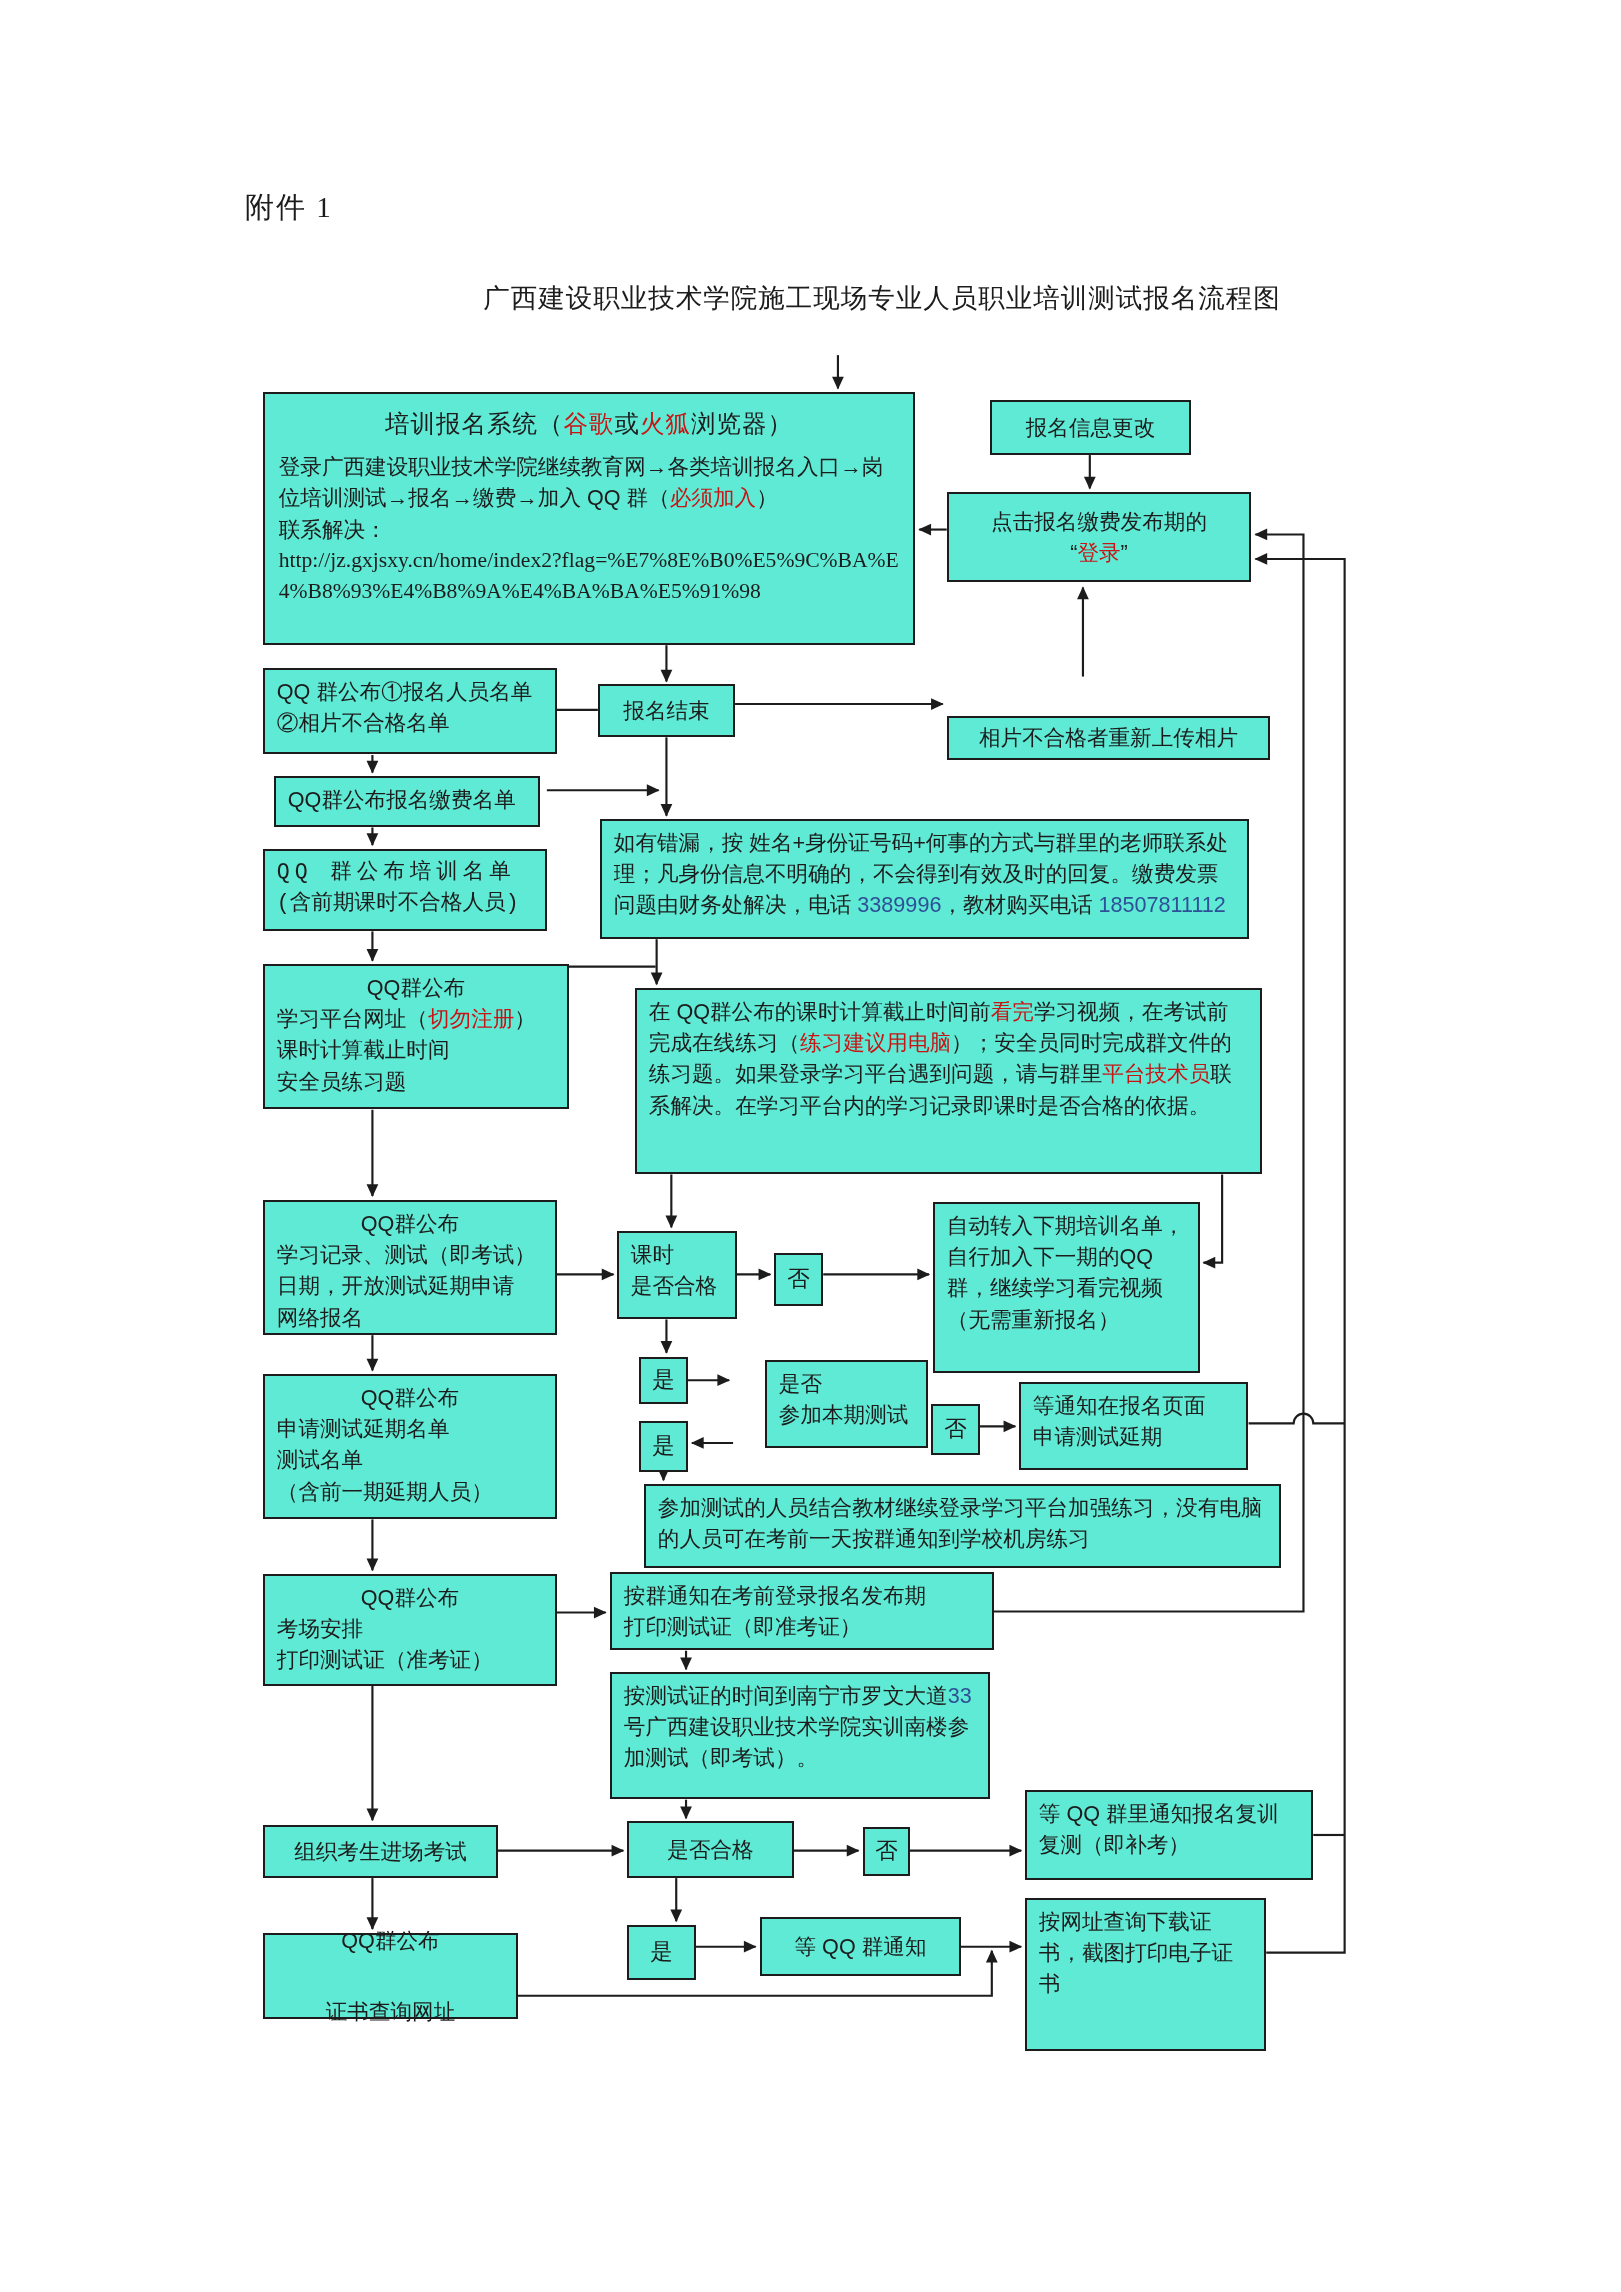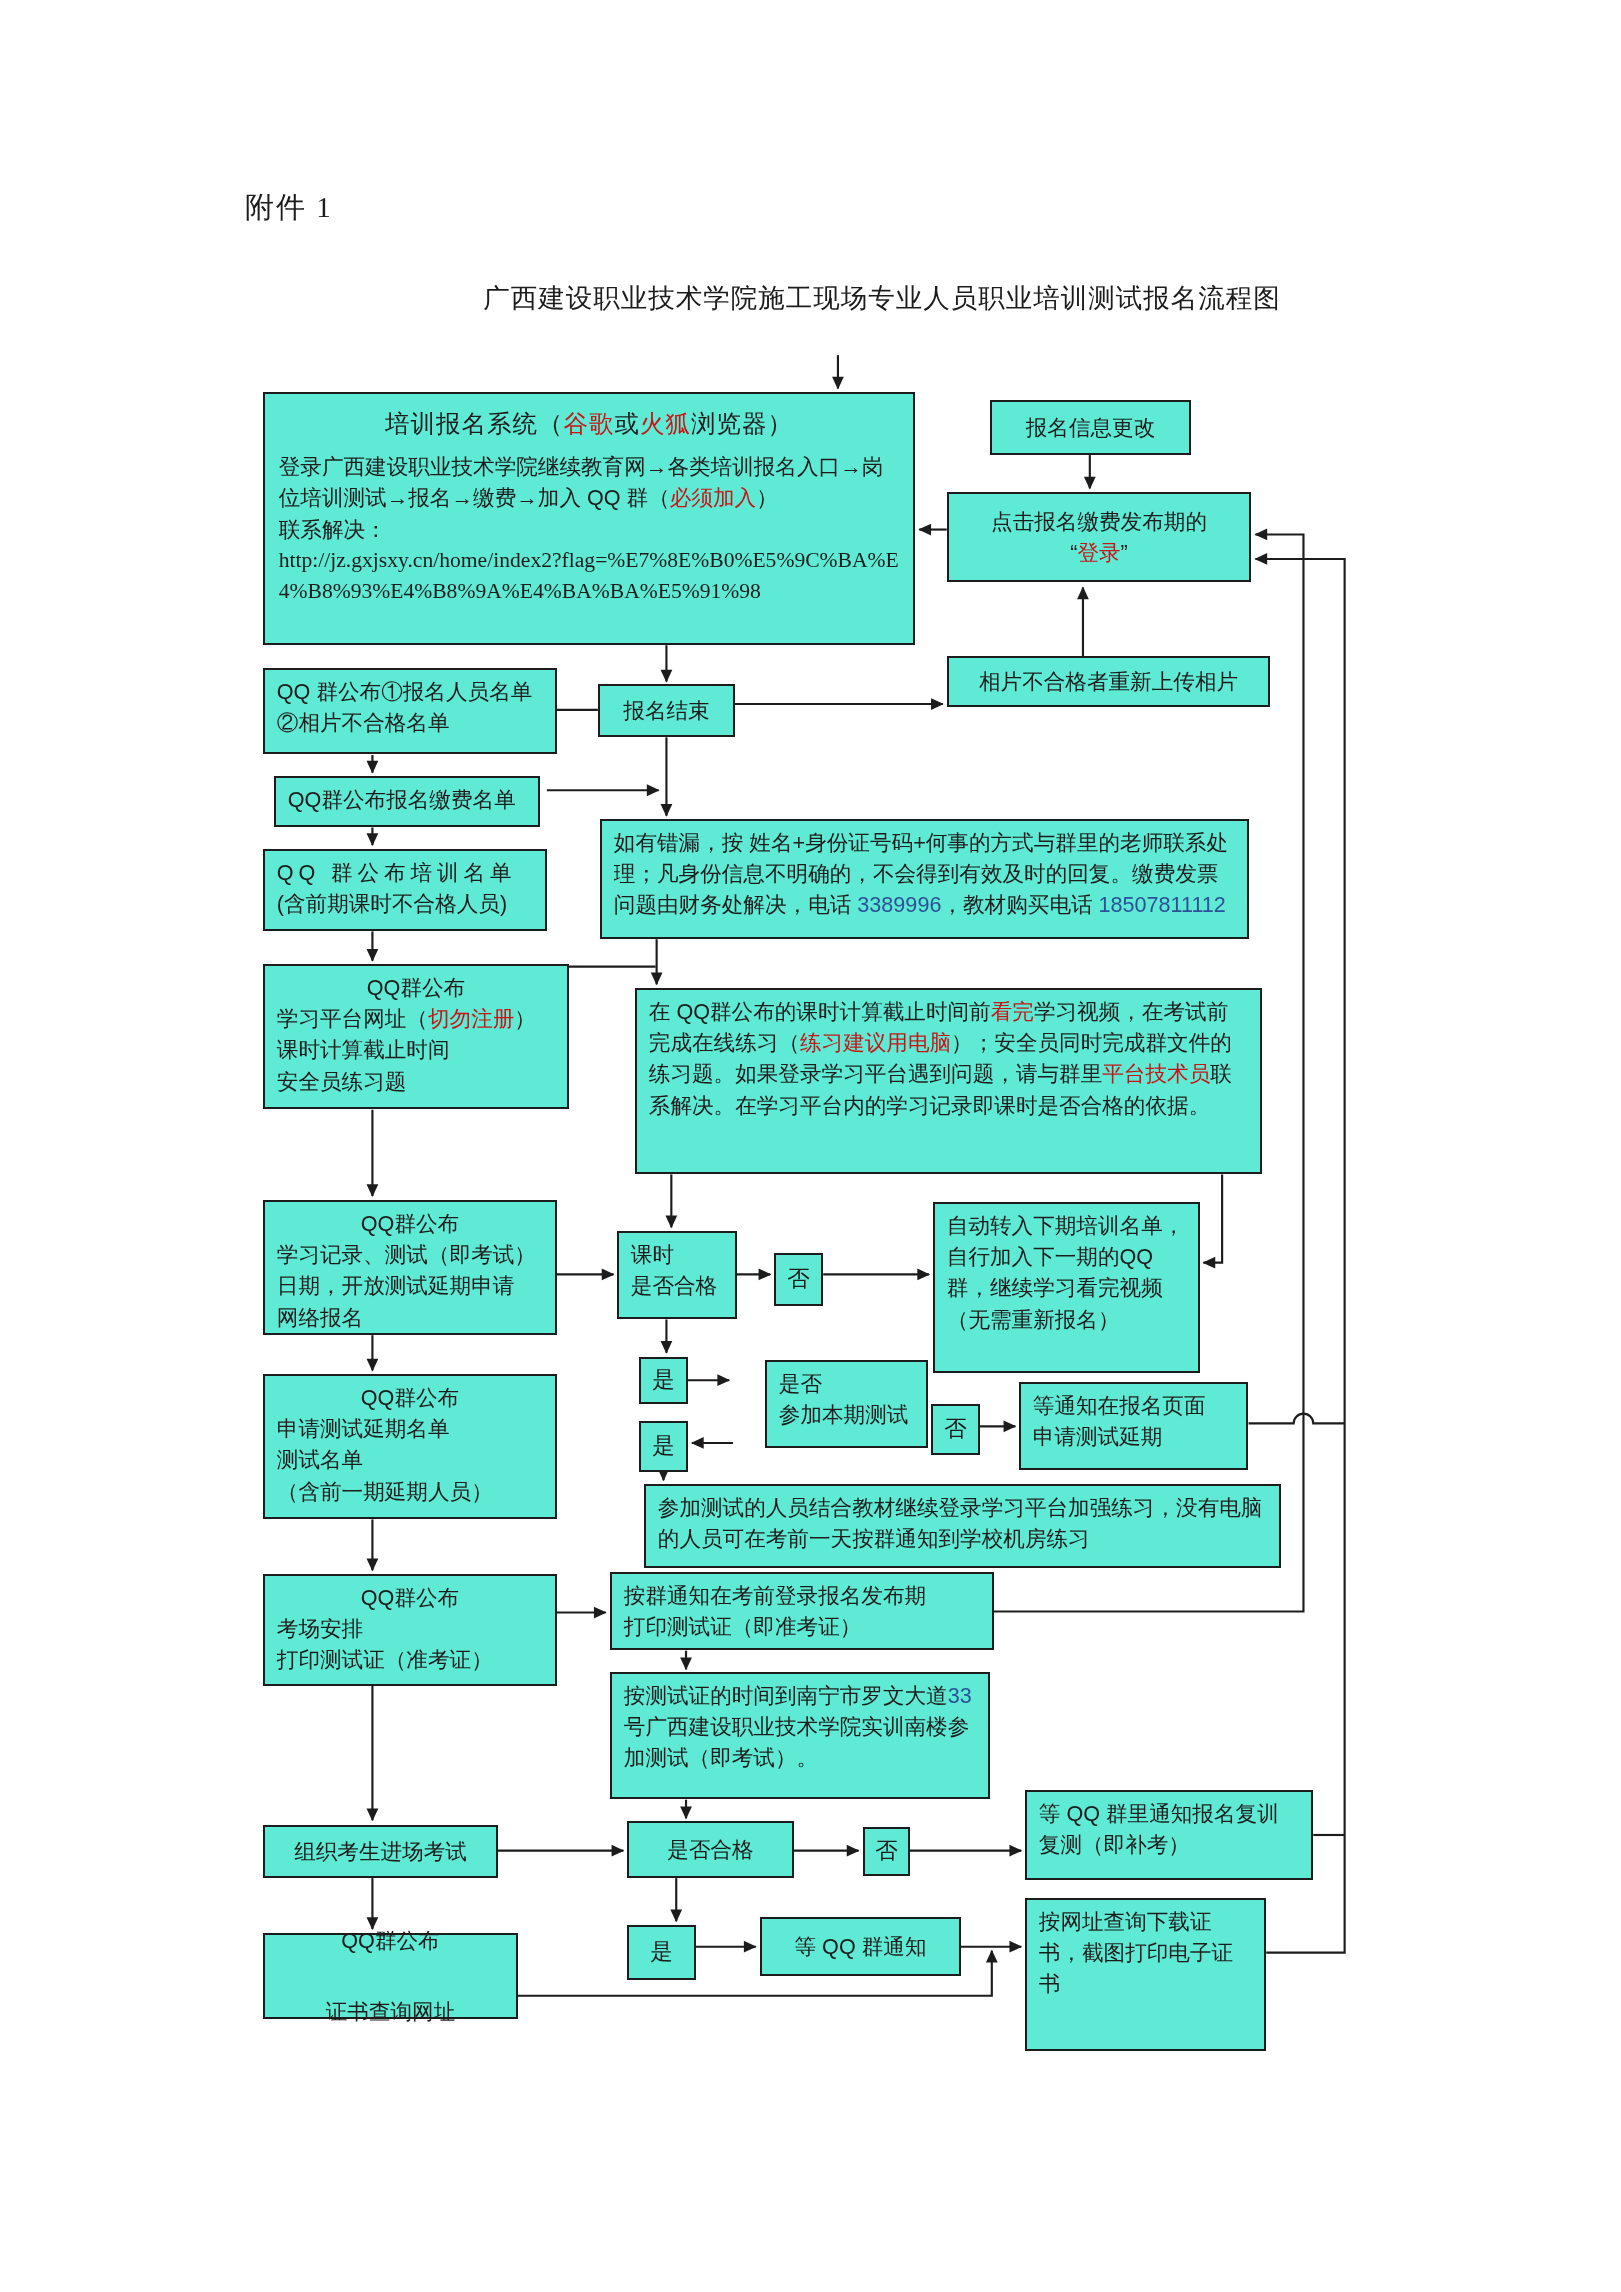--- a/index.html
+++ b/index.html
@@ -117,27 +117,27 @@
   <div class="node ctr" style="left:947px;top:492px;width:304px;height:90px;">
       <div class="ln"><span>点击报名缴费发布期的</span></div>
       <div class="ln"><span>“</span><span class="c-red">登录</span><span>”</span></div>
     </div>
   <div class="node" style="left:263px;top:668px;width:294px;height:86px;">
       <div class="ln"><span>QQ 群公布①报名人员名单②相片不合格名单</span></div>
     </div>
   <div class="node ctr" style="left:598px;top:684px;width:137px;height:53px;">
       <div class="ln"><span>报名结束</span></div>
     </div>
-  <div class="node ctr" style="left:947px;top:656px;width:323px;height:51px;justify-content:center;">
+  <div class="node ctr" style="left:947px;top:716px;width:323px;height:44px;justify-content:center;">
       <div class="ln"><span>相片不合格者重新上传相片</span></div>
     </div>
   <div class="node" style="left:274px;top:776px;width:266px;height:51px;">
       <div class="ln"><span>QQ群公布报名缴费名单</span></div>
     </div>
-  <div class="node" style="left:263px;top:849px;width:284px;height:82px;">
+  <div class="node" style="left:263px;top:849px;width:284px;height:82px;font-family:Liberation Mono, monospace;">
       <div class="ln" style="letter-spacing: 4.9px;"><span>QQ 群公布培训名单</span></div>
       <div class="ln"><span>(含前期课时不合格人员)</span></div>
     </div>
   <div class="node" style="left:600px;top:819px;width:649px;height:120px;">
       <div class="ln"><span>如有错漏，按 姓名+身份证号码+何事的方式与群里的老师联系处理；凡身份信息不明确的，不会得到有效及时的回复。缴费发票问题由财务处解决，电话 </span><span class="c-blue">3389996</span><span>，教材购买电话 </span><span class="c-blue">18507811112</span></div>
     </div>
   <div class="node" style="left:263px;top:964px;width:306px;height:145px;">
       <div class="ln" style="text-align: center;"><span>QQ群公布</span></div>
       <div class="ln"><span>学习平台网址（</span><span class="c-red">切勿注册</span><span>）</span></div>
       <div class="ln"><span>课时计算截止时间</span></div>

